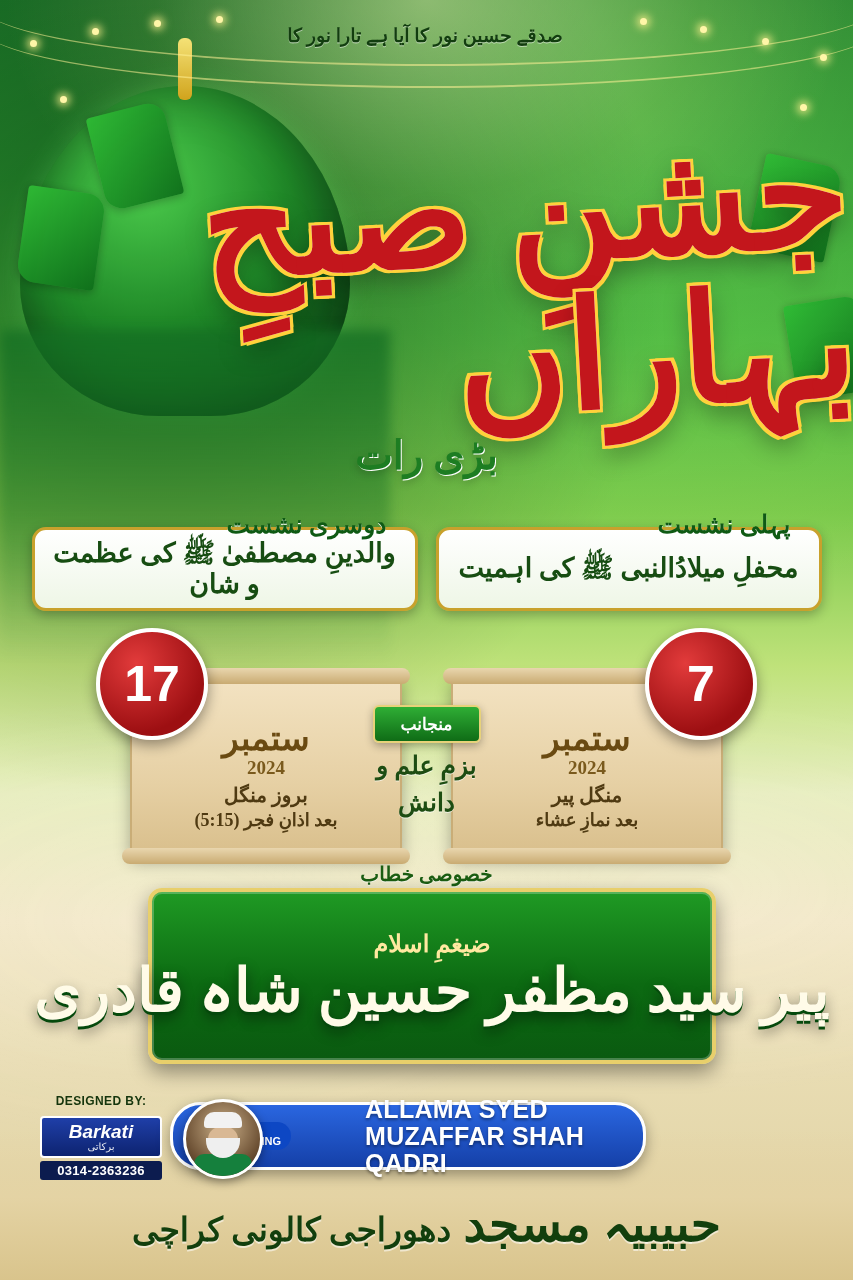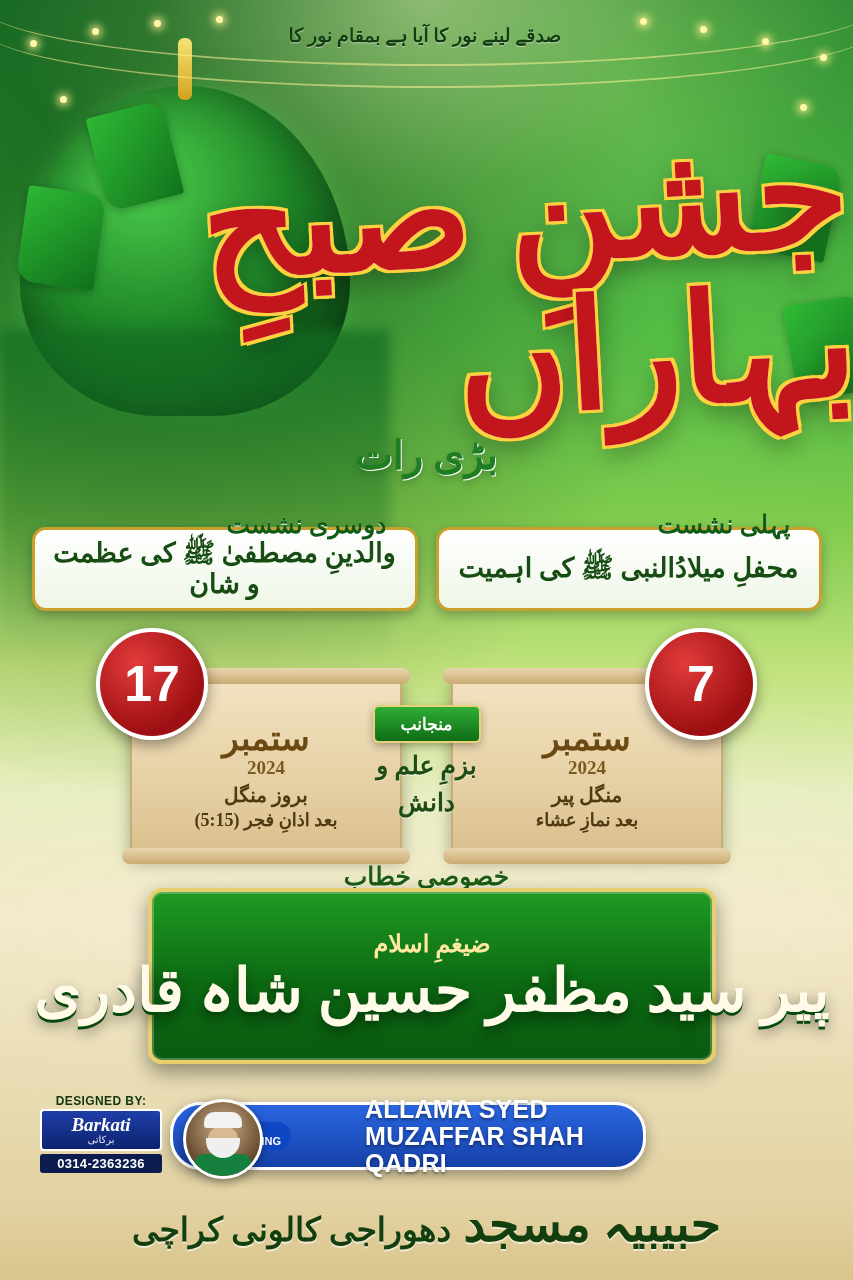--- a/index.html
+++ b/index.html
@@ -201,21 +201,21 @@
   .plate-line{
     font-family:"Liberation Serif", serif;
     font-weight:bold;color:#1d4d12;font-size:25px;margin-top:8px;
     text-shadow:0 1px 0 rgba(255,255,255,.6);
   }
 
   
   .speaker-tag{
     position:absolute;top:862px;left:0;width:853px;text-align:center;
     direction:rtl;font-family:"Liberation Serif",serif;
-    font-size:25px;font-weight:bold;color:#1b5e12;
+    font-size:20px;font-weight:bold;color:#1b5e12;
     text-shadow:0 1px 0 rgba(255,255,255,.65);
   }
   .speaker-panel{
     position:absolute;top:888px;left:148px;width:560px;height:168px;
     background:linear-gradient(180deg,#1f9a24,#0c6a12 55%,#0a5a10);
     border:4px solid #e8cf6b;
     border-radius:14px;
     box-shadow:0 8px 20px rgba(0,0,0,.4), 0 0 0 2px rgba(255,255,255,.25) inset;
     direction:rtl;
     display:flex;flex-direction:column;align-items:center;justify-content:center;
@@ -230,23 +230,23 @@
     text-shadow:0 3px 0 #05490c, 0 6px 14px rgba(0,0,0,.45);
     white-space:nowrap;
   }
 
   
   .designer{
     position:absolute;left:40px;top:1094px;width:122px;text-align:center;
   }
   .designed-by{font-size:12px;font-weight:bold;color:#15350c;letter-spacing:.4px;}
   .designer-card{
-    margin-top:1px;background:linear-gradient(180deg,#1f3fa8,#0d2370);
+    margin-top:8px;background:linear-gradient(180deg,#1f3fa8,#0d2370);
     border:2px solid #fff;border-radius:4px;padding:4px 14px;
-    color:#fff;font-family:Liberation Serif, serif;
+    color:#fff;font-family:Liberation Sans, sans-serif;
   }
   .designer-name{font-size:19px;font-weight:bold;font-style:italic;line-height:1;}
   .designer-sub{font-size:10px;opacity:.9;}
   .designer-phone{
     margin-top:3px;background:#0c1c4f;color:#fff;border-radius:3px;
     font-size:13px;font-weight:bold;padding:2px 0;letter-spacing:.3px;
   }
 
   
   .livebar{
@@ -327,21 +327,21 @@
     <div class="bulb" style="left:216px;top:16px;"></div>
     <div class="bulb" style="left:640px;top:18px;"></div>
     <div class="bulb" style="left:700px;top:26px;"></div>
     <div class="bulb" style="left:762px;top:38px;"></div>
     <div class="bulb" style="left:820px;top:54px;"></div>
     <div class="bulb" style="left:60px;top:96px;"></div>
     <div class="bulb" style="left:800px;top:104px;"></div>
   </div>
 
   <div class="couplet">
-    <div>صدقے لینے نور کا آیا ہے بمقام نور کا</div>
+    <div>صدقے حسین نور کا آیا ہے تارا نور کا</div>
   </div>
 
   <div class="title-wrap">
     <div class="title">جشنِ صبحِ بہاراں</div>
   </div>
   <div class="subtitle">بڑی رات</div>
 
   <div class="sessions">
     <div class="session">
       <div class="session-tag">پہلی نشست</div>

